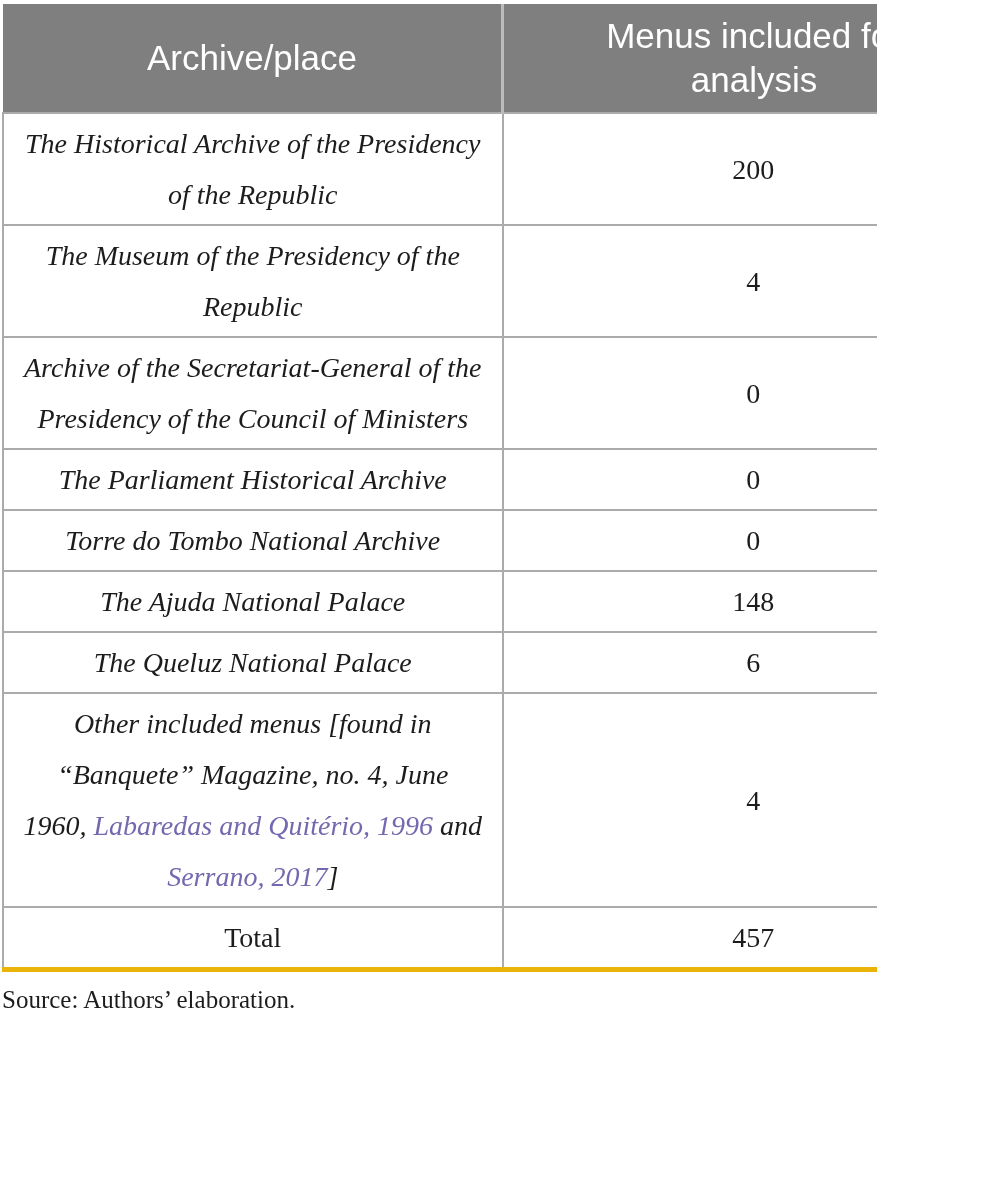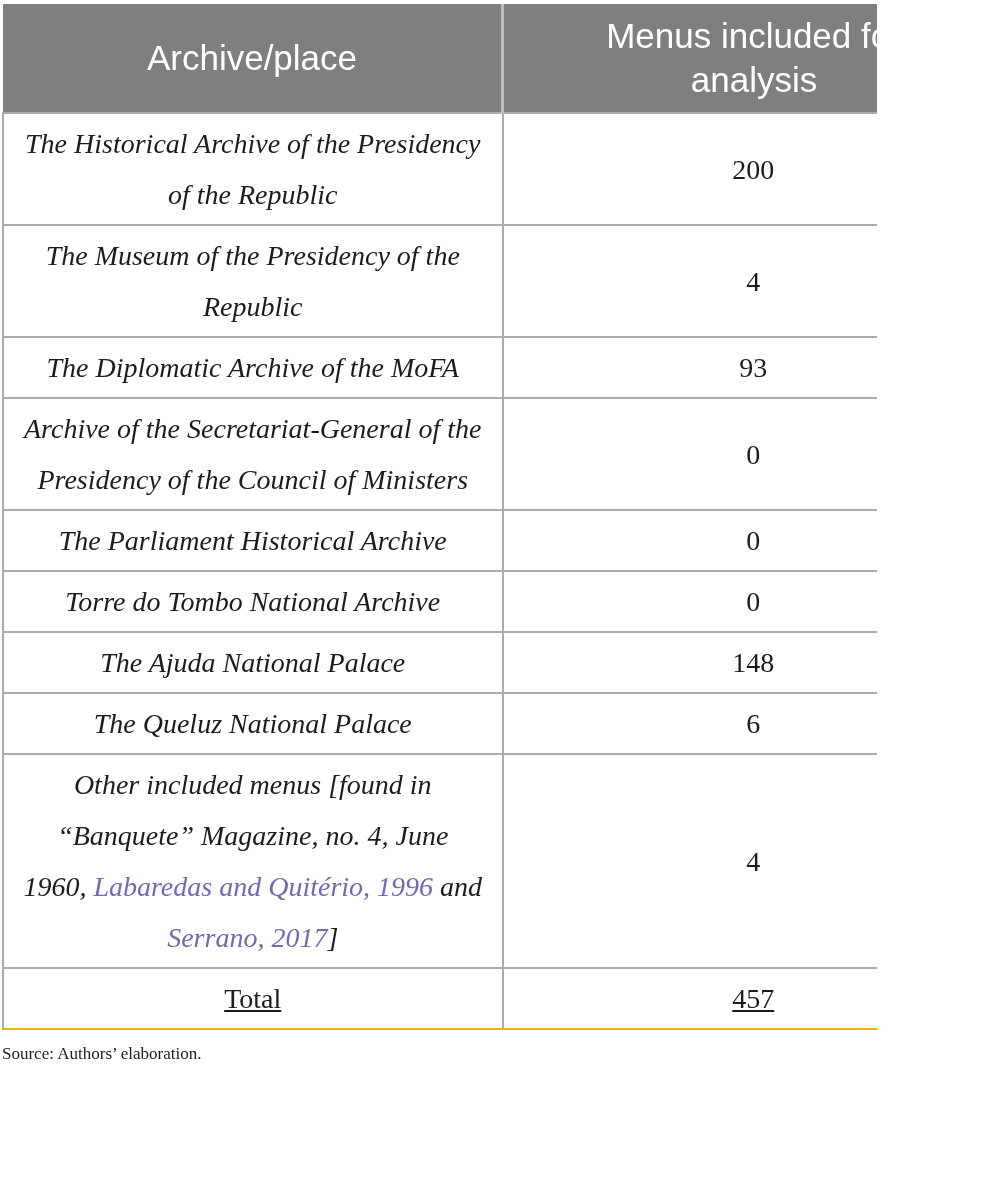--- a/index.html
+++ b/index.html
@@ -50,36 +50,35 @@
   }
   td {
     border: 2px solid #ababab;
     text-align: center;
     vertical-align: middle;
     font-size: 28px;
     line-height: 51px;
     padding: 4px 10px;
   }
   tbody tr:last-child td {
-    border-bottom: 2px solid #eab308;
-    text-decoration: underline;
+    border-bottom: 5px solid #eab308;
   }
   .cellwrap {
     display: inline-block;
     max-width: 460px;
     font-style: italic;
   }
   a.ref-link {
     color: #7468ae;
     text-decoration: none;
     cursor: pointer;
   }
   .source-note {
     margin: 14px 0 0 2px;
-    font-size: 17px;
+    font-size: 25px;
     color: #1c1c1c;
   }
 </style>
 </head>
 <body>
 
 <div class="page">
 
   <table class="archives-table">
     <thead>
@@ -93,24 +92,20 @@
       </tr>
     </thead>
     <tbody>
       <tr>
         <td><span class="cellwrap">The Historical Archive of the Presidency of the Republic</span></td>
         <td>200</td>
       </tr>
       <tr>
         <td><span class="cellwrap">The Museum of the Presidency of the Republic</span></td>
         <td>4</td>
-      </tr>
-      <tr>
-        <td><span class="cellwrap">The Diplomatic Archive of the MoFA</span></td>
-        <td>93</td>
       </tr>
       <tr>
         <td><span class="cellwrap">Archive of the Secretariat-General of the Presidency of the Council of Ministers</span></td>
         <td>0</td>
       </tr>
       <tr>
         <td><span class="cellwrap">The Parliament Historical Archive</span></td>
         <td>0</td>
       </tr>
       <tr>

